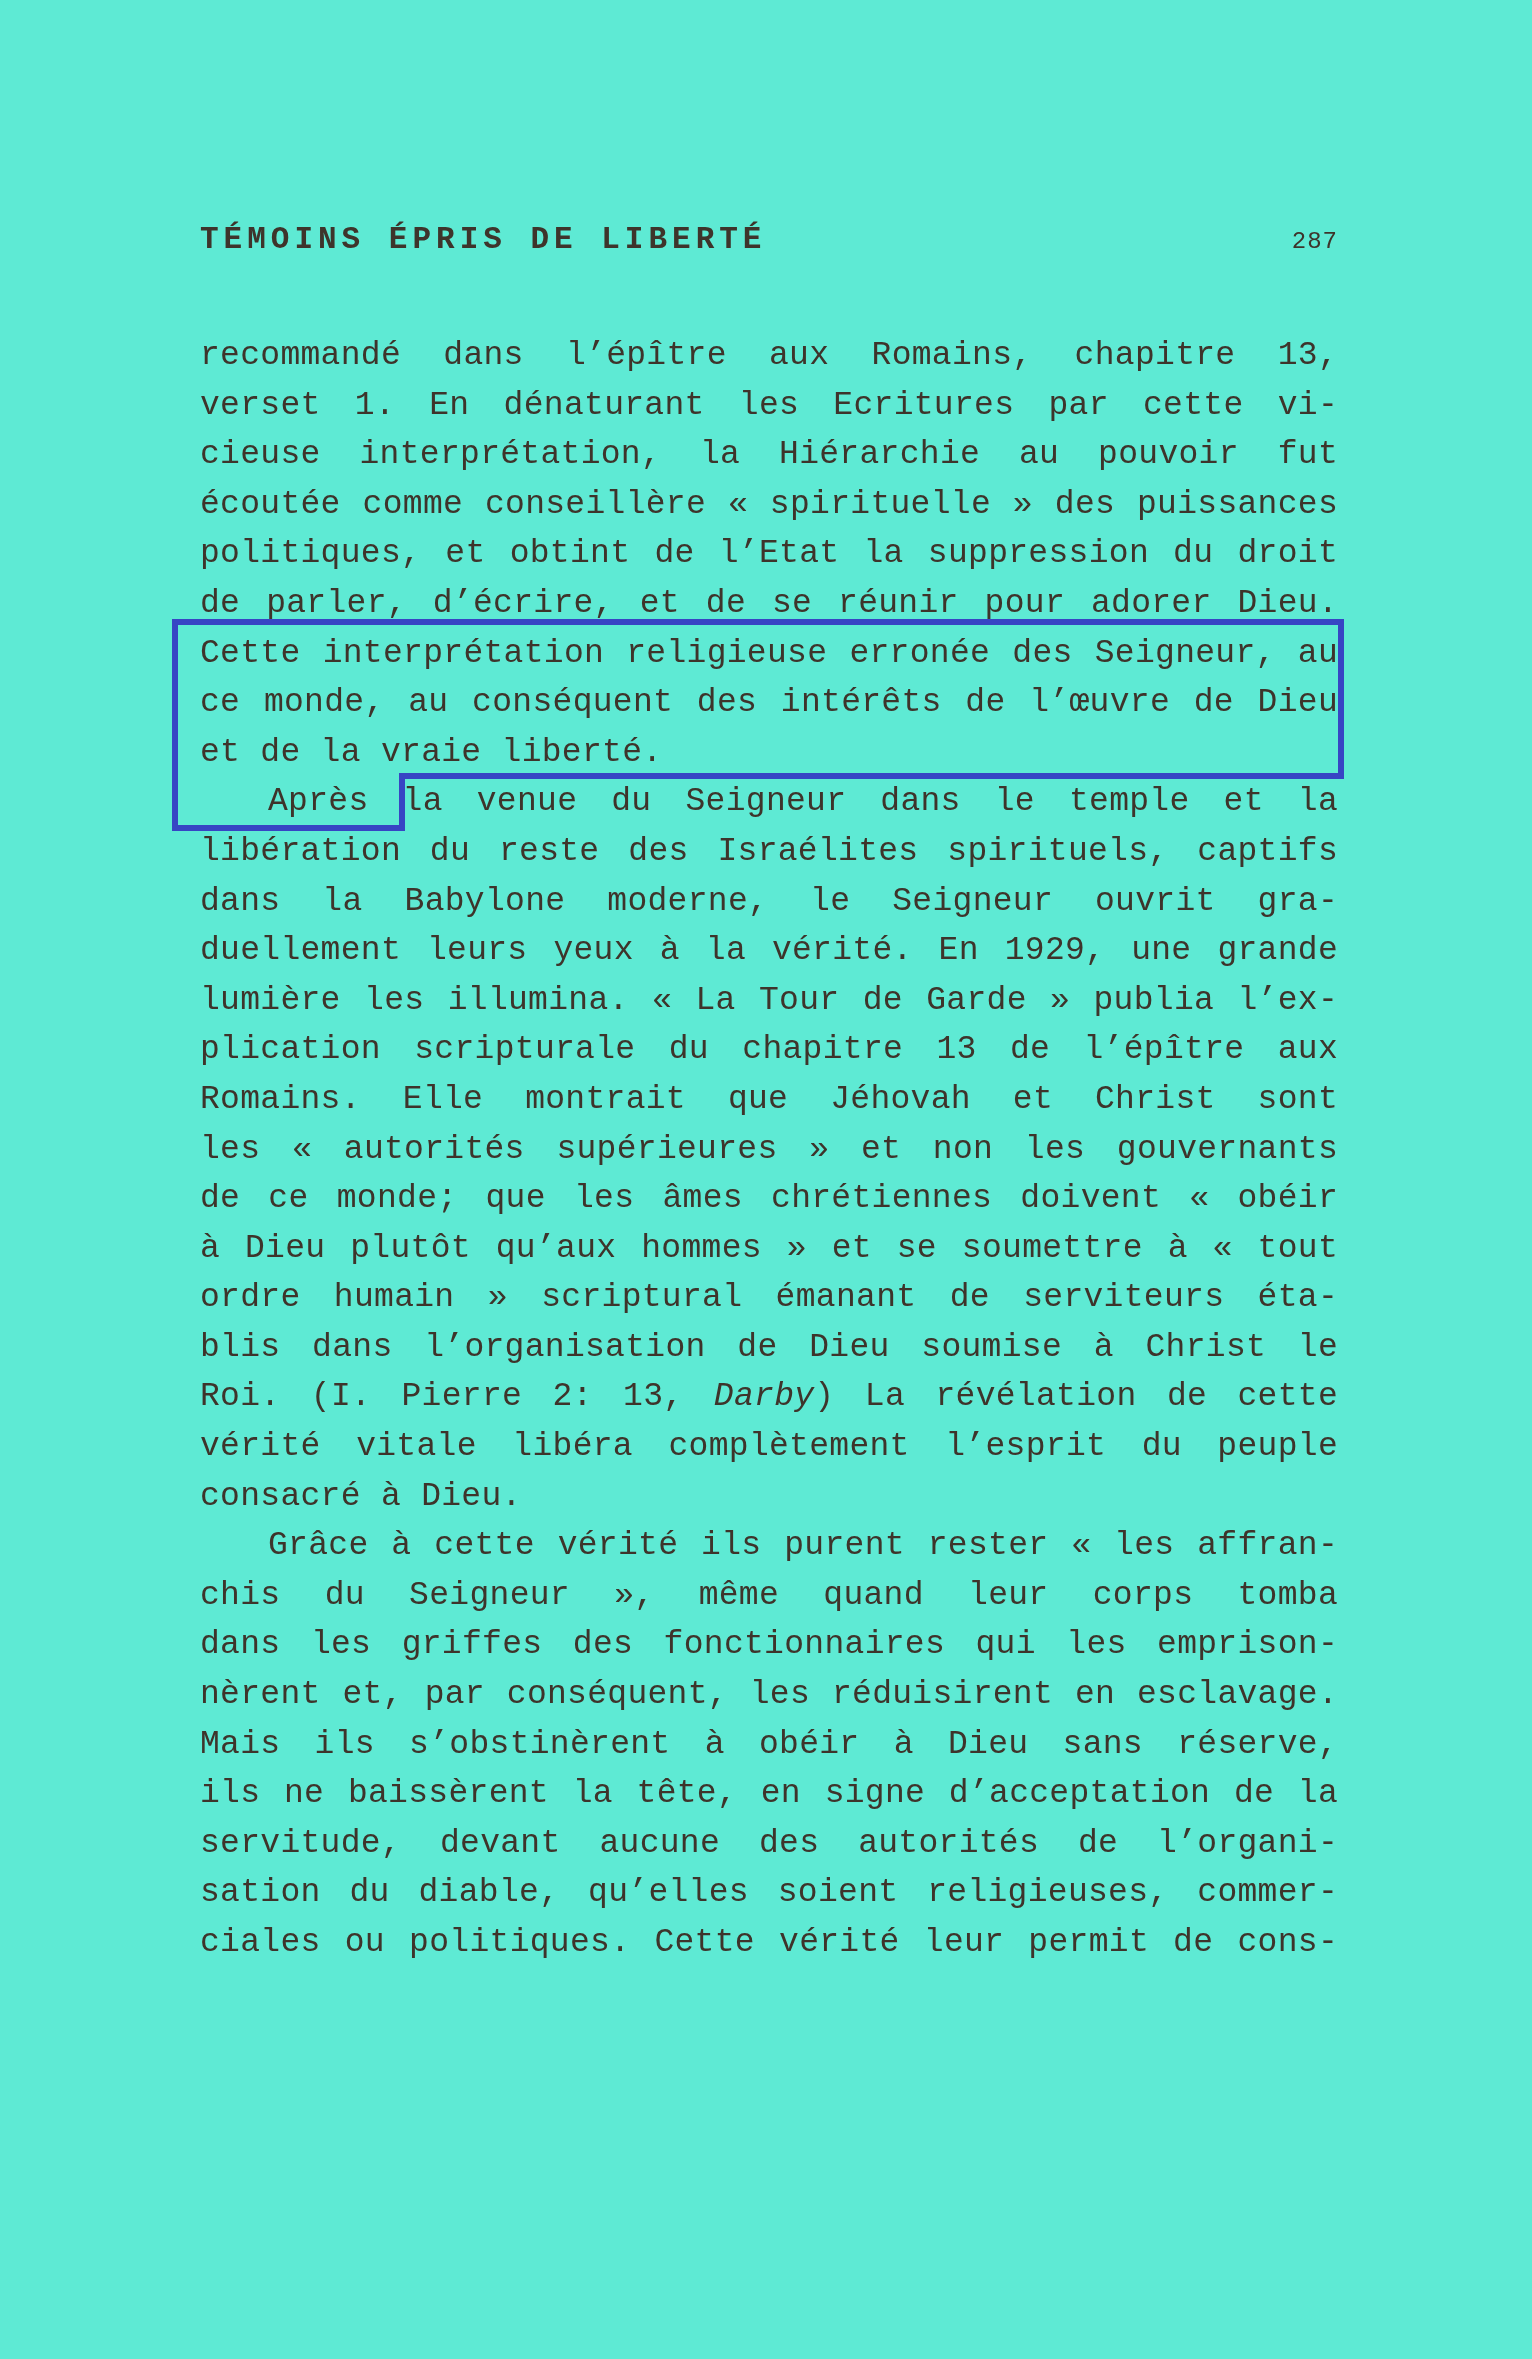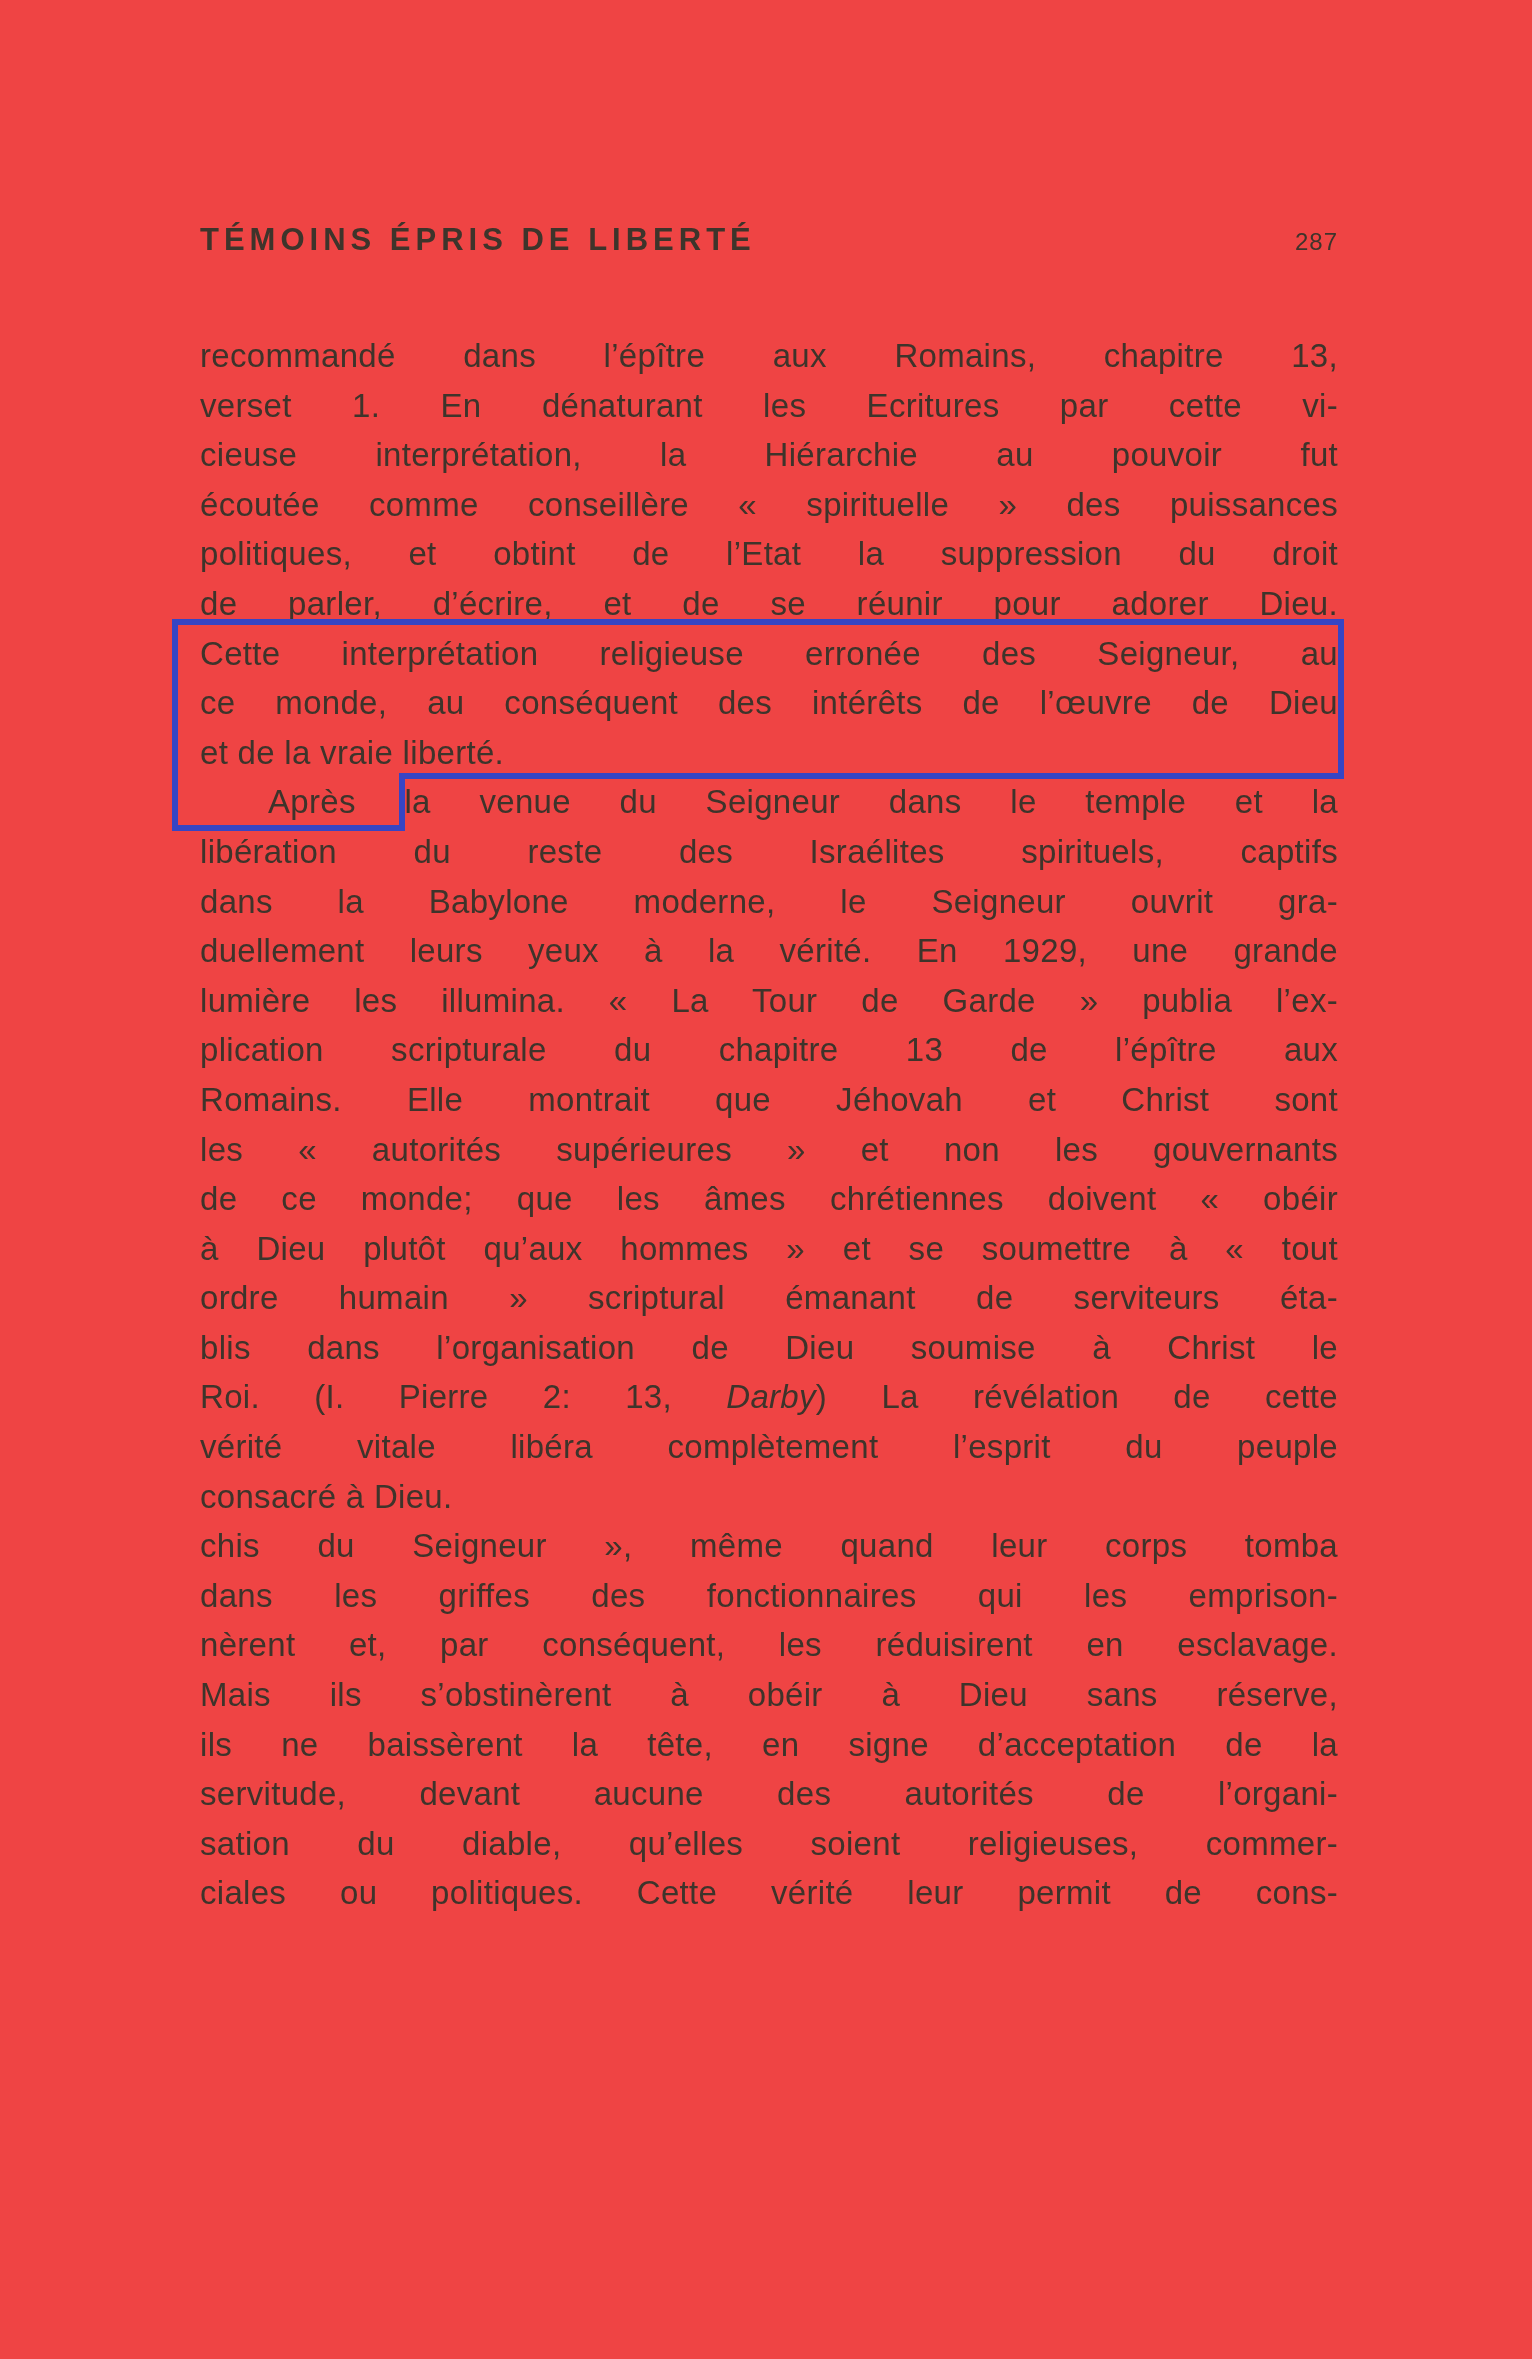--- a/index.html
+++ b/index.html
@@ -4,23 +4,23 @@
 <style>
   html, body {
     margin: 0;
     padding: 0;
     background: #e8e8e6;
   }
   .page {
     position: relative;
     width: 1532px;
     height: 2359px;
-    background: #ef4444;
+    background: #5eead4;
     overflow: hidden;
-    font-family: Liberation Sans, sans-serif;
+    font-family: Liberation Mono, monospace;
     color: #3e342b;
   }
   .page-header {
     position: absolute;
     left: 200px;
     top: 222px;
     width: 1138px;
     display: flex;
     justify-content: space-between;
     align-items: baseline;
@@ -97,20 +97,21 @@
       <div class="line">plication scripturale du chapitre 13 de l’épître aux</div>
       <div class="line">Romains. Elle montrait que Jéhovah et Christ sont</div>
       <div class="line">les « autorités supérieures » et non les gouvernants</div>
       <div class="line">de ce monde; que les âmes chrétiennes doivent « obéir</div>
       <div class="line">à Dieu plutôt qu’aux hommes » et se soumettre à « tout</div>
       <div class="line">ordre humain » scriptural émanant de serviteurs éta-</div>
       <div class="line">blis dans l’organisation de Dieu soumise à Christ le</div>
       <div class="line"><span>Roi. (I. Pierre 2: 13, </span><span class="italic">Darby</span><span>) La révélation de cette</span></div>
       <div class="line">vérité vitale libéra complètement l’esprit du peuple</div>
       <div class="line no-just">consacré à Dieu.</div>
+      <div class="line indent">Grâce à cette vérité ils purent rester « les affran-</div>
       <div class="line">chis du Seigneur », même quand leur corps tomba</div>
       <div class="line">dans les griffes des fonctionnaires qui les emprison-</div>
       <div class="line">nèrent et, par conséquent, les réduisirent en esclavage.</div>
       <div class="line">Mais ils s’obstinèrent à obéir à Dieu sans réserve,</div>
       <div class="line">ils ne baissèrent la tête, en signe d’acceptation de la</div>
       <div class="line">servitude, devant aucune des autorités de l’organi-</div>
       <div class="line">sation du diable, qu’elles soient religieuses, commer-</div>
       <div class="line">ciales ou politiques. Cette vérité leur permit de cons-</div>
     </div>
 

